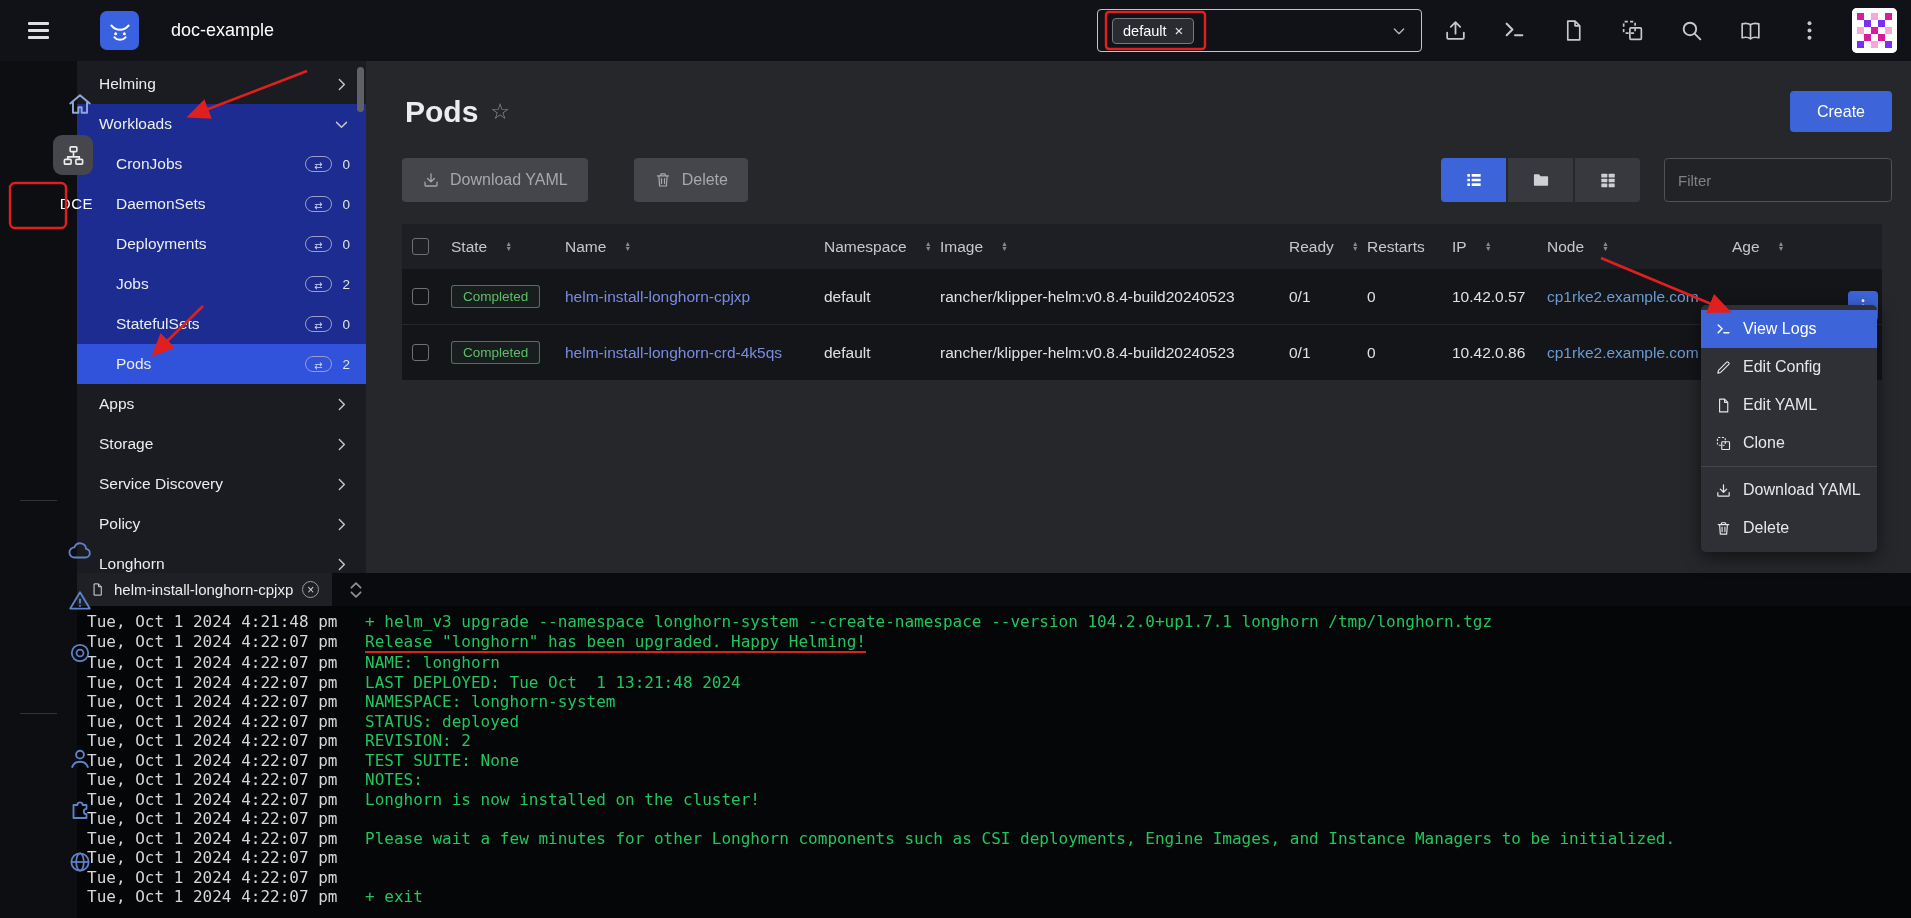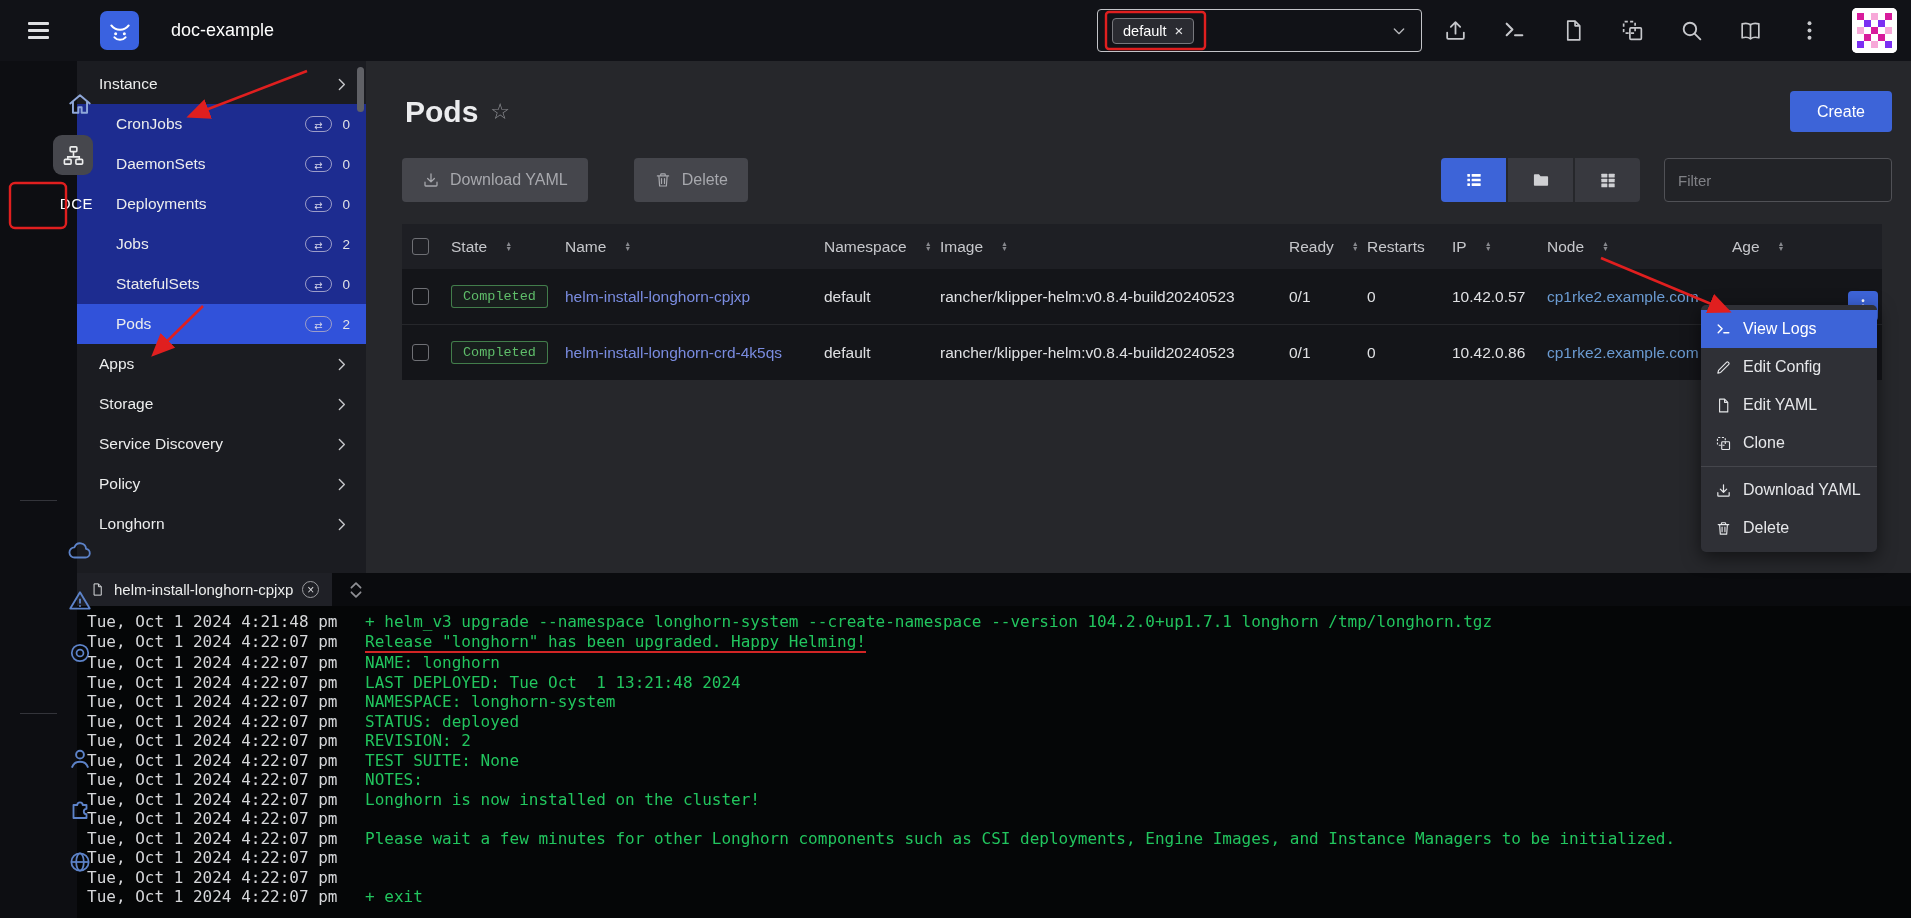--- a/index.html
+++ b/index.html
@@ -66,21 +66,21 @@
   .t-head, .t-row { display:grid; grid-template-columns:41px 114px 259px 116px 349px 78px 85px 95px 185px 158px; align-items:center; }
   .t-head { height:45px; background:#1e1f24; }
   .t-row { height:56px; background:#141519; border-bottom:1px solid #26272b; }
   .t-cell { padding-left:8px; font-size:15.5px; color:#dfe0e3; white-space:nowrap; overflow:hidden; display:flex; align-items:center; }
   .head-cell { color:#c6c7cb; font-size:15.5px; cursor:pointer;gap:12px; }
   .sort { display:inline-flex; flex-direction:column; margin-left:6px; line-height:.62; }
   .sort::before { content:"▲"; font-size:7px; color:#87888d; }
   .sort::after { content:"▼"; font-size:7px; color:#87888d; }
   .cb { width:17px; height:17px; border:1.5px solid #6f7075; border-radius:3px; display:inline-block; cursor:pointer; }
   .cb-cell { padding-left:10px; }
-  .badge-state { display:inline-block; padding:3px 11px; border:1px solid rgba(95,190,106,.6); color:#5fbe6a; border-radius:3px; font-size:13.5px; background:rgba(95,190,106,.06);font-family:Liberation Mono, monospace; }
+  .badge-state { display:inline-block; padding:3px 11px; border:1px solid rgba(95,190,106,.6); color:#5fbe6a; border-radius:3px; font-size:13.5px; background:rgba(95,190,106,.06); }
   .link { color:#7a8ce0; text-decoration:none; cursor:pointer; }
   .nlink { color:#6b9bd2; text-decoration:none; cursor:pointer; }
 
   
   #row-actions-btn { position:absolute; left:1848px; top:291px; width:30px; height:30px; background:#3d64d8; border-radius:4px; display:flex; align-items:center; justify-content:center; color:#fff; z-index:12; cursor:pointer; }
   #row-actions-btn svg { width:18px; height:18px; }
   #context-menu { position:absolute; left:1701px; top:305px; width:176px; background:#2f3036; border-radius:5px; box-shadow:0 5px 18px rgba(0,0,0,.55); padding:5px 0; z-index:45; }
   .menu-item { height:38px; display:flex; align-items:center; gap:11px; padding:12px 14px; color:#e6e7ea; font-size:16px; cursor:pointer; }
   .menu-item svg { width:17px; height:17px; flex:none; }
   .menu-item.highlighted { background:#3d64d8; color:#fff; }
@@ -364,26 +364,32 @@
         <svg>
           <use href="#i-globe"></use>
         </svg>
       </div>
   </nav>
 
   <aside id="sidebar">
     <div>
 
         <div class="side-item">
-          <span>Instance</span>
+          <span>Helming</span>
           <svg class="chev">
             <use href="#i-chev-right"></use>
           </svg>
         </div>
       </div>
+    <div class="side-item group-head">
+      <span>Workloads</span>
+      <svg class="chev">
+          <use href="#i-chev-down"></use>
+        </svg>
+    </div>
     <div>
 
         <div class="side-item child">
           <span>CronJobs</span>
           <span class="spacer"></span>
           <span class="pill">
             <span class="pill-icon"></span>
           </span>
           <span class="count">0</span>
         </div>

